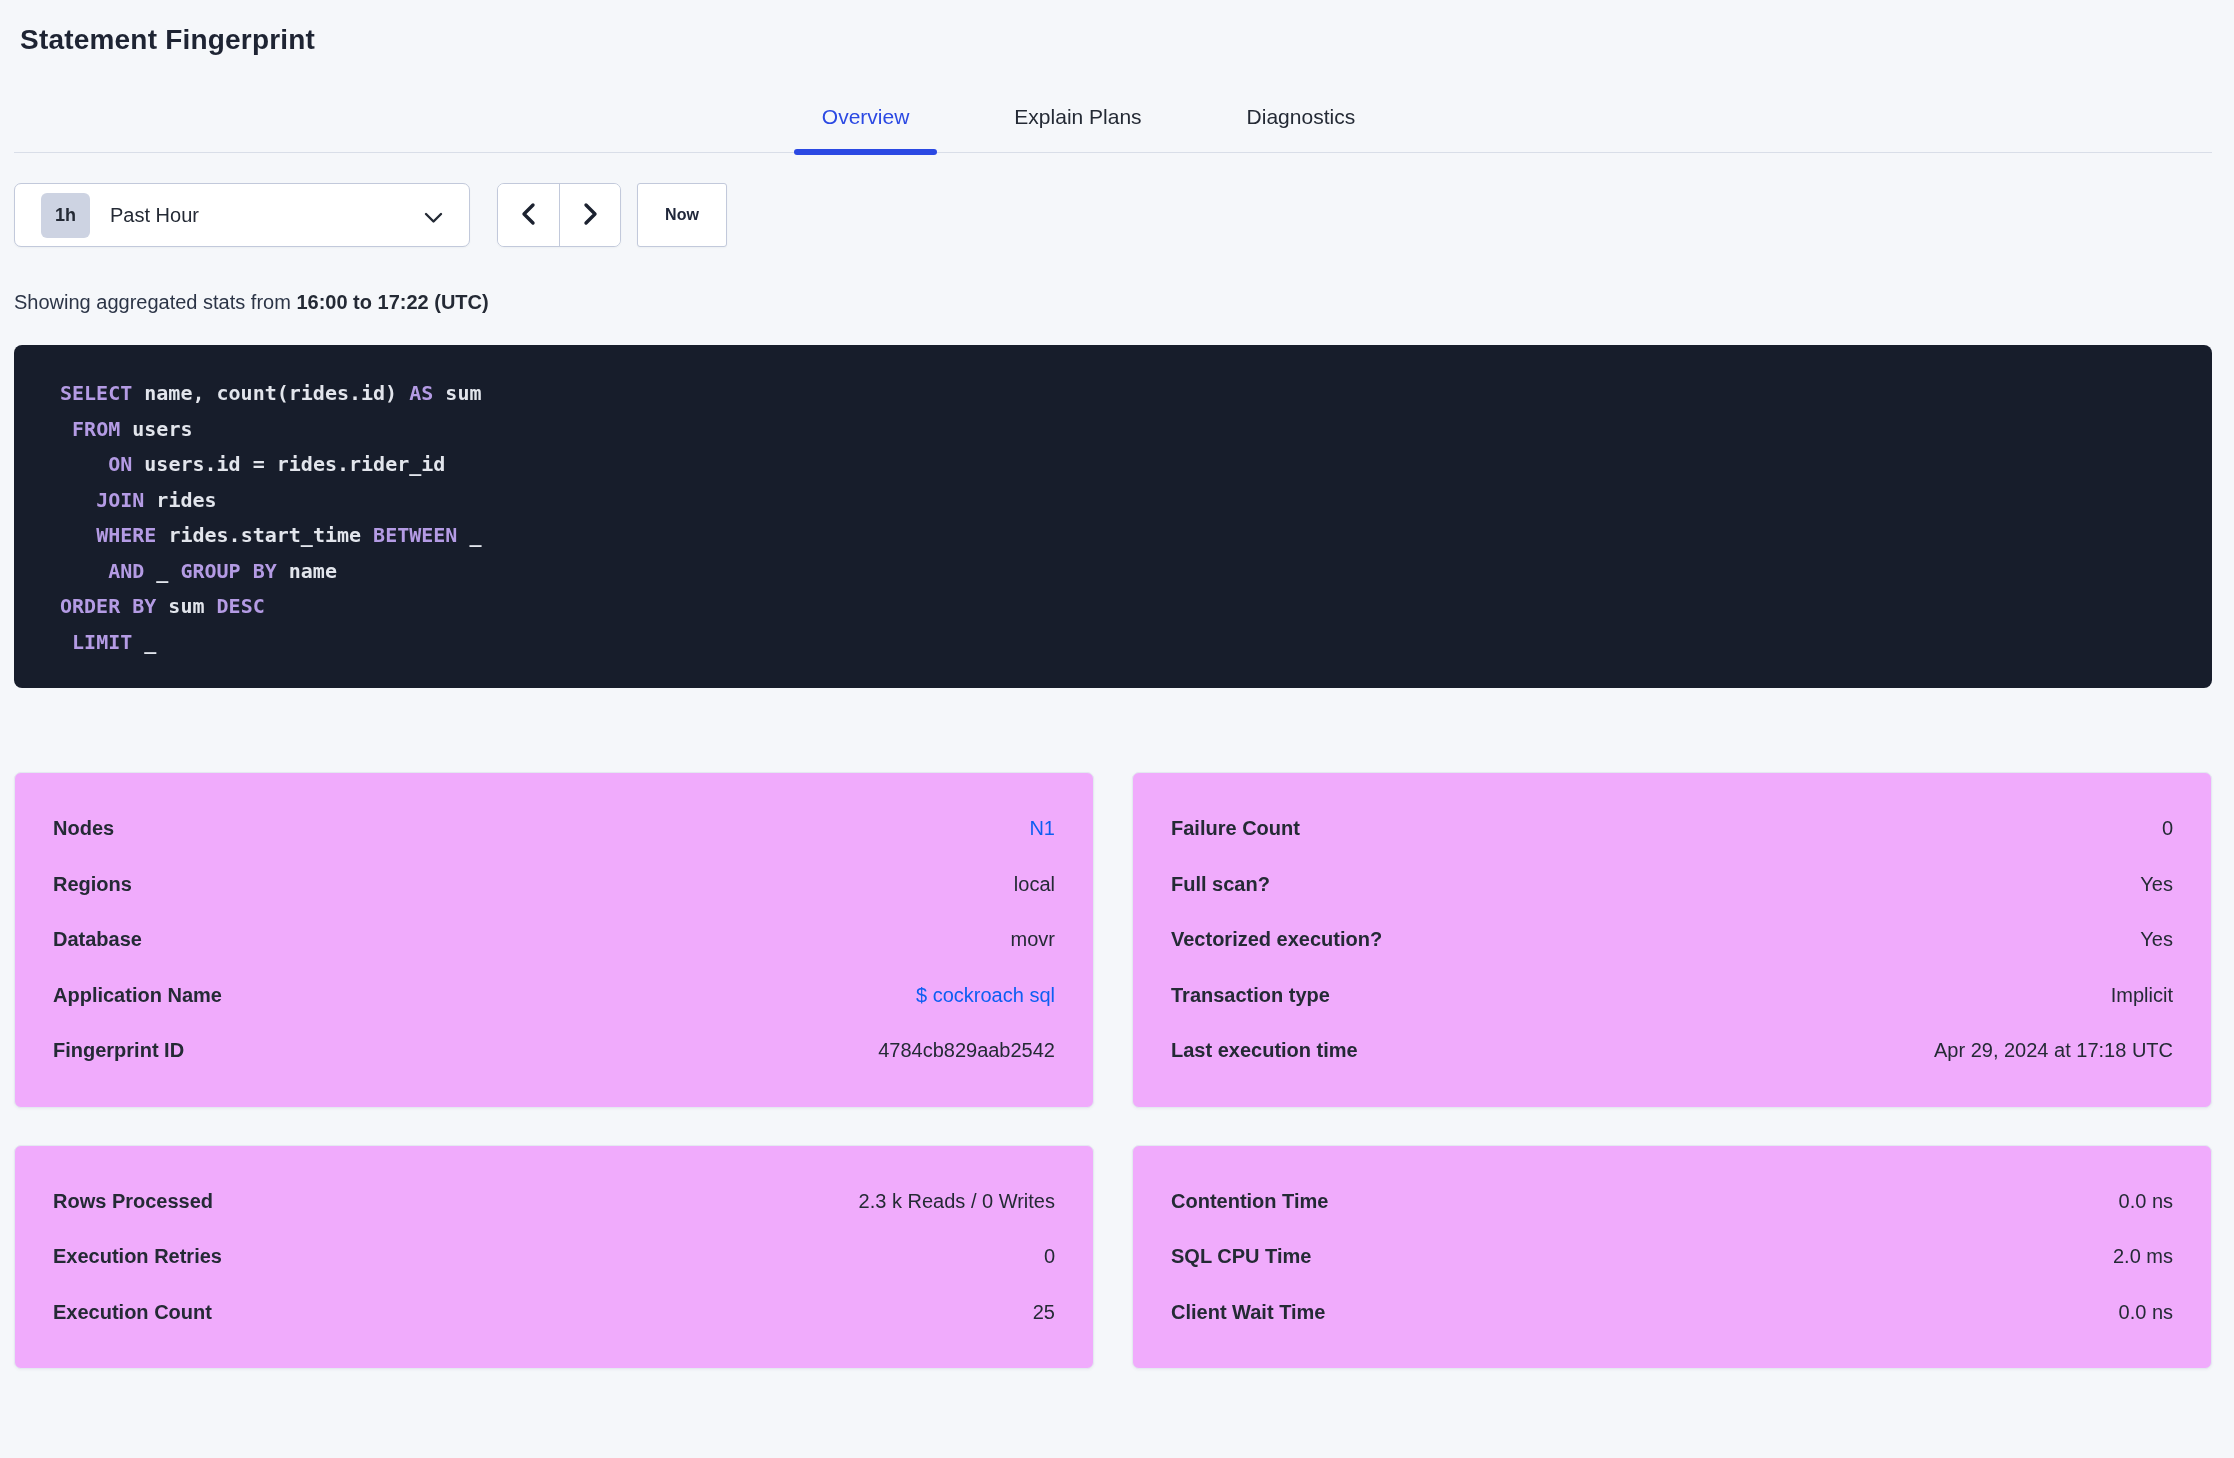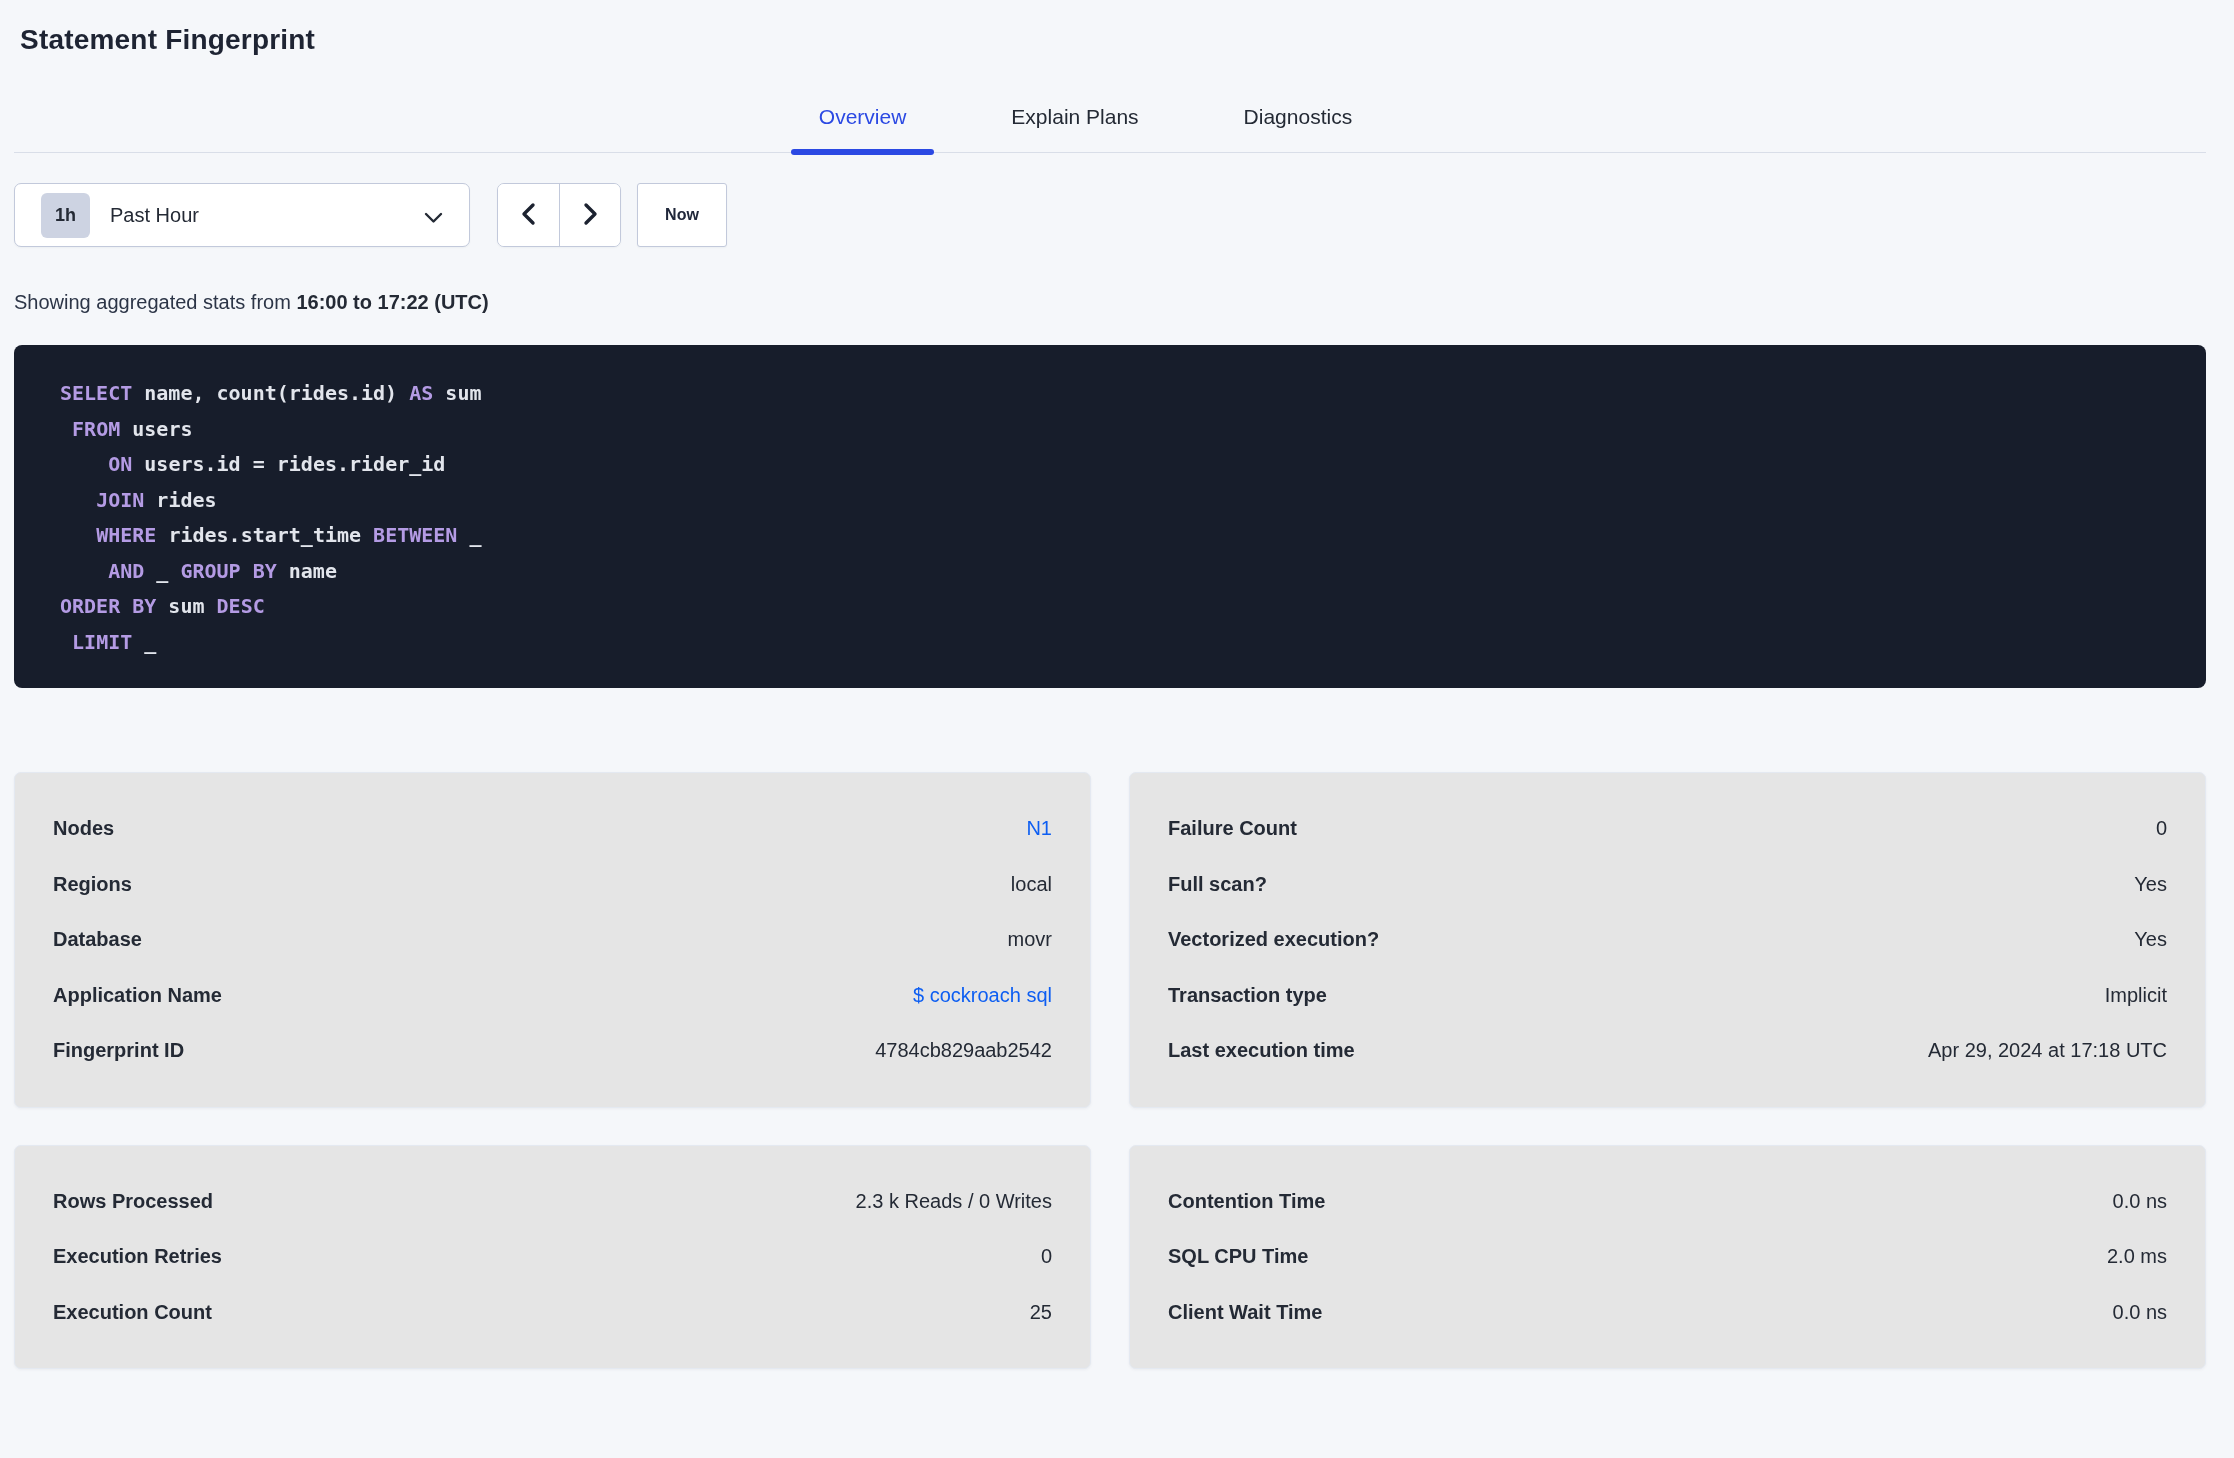--- a/index.html
+++ b/index.html
@@ -4,21 +4,21 @@
 <style>
   * { box-sizing: border-box; }
   html, body {
     margin: 0; padding: 0;
     width: 2234px; height: 1458px;
     background: var(--page-bg, #F5F7FA);
     font-family: "Liberation Sans", "DejaVu Sans", sans-serif;
     color: var(--text, #242A35);
     overflow: hidden;
   }
-  .main { padding: 0 28px 0 14px; width: 2234px; }
+  .main { padding: 0 22px 0 14px; width: 2234px; }
 
   .page-title {
     margin: 0; padding: 20px 0 0 6px;
     font-size: 28px; line-height: 40px; font-weight: 700;
     color: #1E2433; letter-spacing: .2px;
   }
 
   
   .tabbar { display: flex; margin-top: 26px; border-bottom: 1px solid #D9DEE8; justify-content: center; }
   .tab {
@@ -78,21 +78,21 @@
     font-family: "DejaVu Sans Mono", "Liberation Mono", monospace;
     font-size: 20px; font-weight: 600; line-height: 35.5px;
     white-space: pre; color: var(--sql-text, #E2E5EC);
   }
   .tok-kw { color: var(--sql-kw, #B49BE4); }
 
   
   .cards-row { display: flex; gap: 38px; margin-top: 84px; align-items: flex-start; }
   .cards-row.second { margin-top: 37px; }
   .card {
-    flex: 1 1 0; background: #e5e5e5; border: 1px solid #E4E9F1; border-radius: 7px;
+    flex: 1 1 0; background: #f0abfc; border: 1px solid #E4E9F1; border-radius: 7px;
     box-shadow: 0 1px 3px rgba(30,40,60,.05); padding: 28px 38px;
   }
   .stat-row {
     display: flex; justify-content: space-between; align-items: center;
     height: 55.5px; font-size: 20px;
   }
   .stat-label { font-weight: 700; color: #242A35; }
   .stat-value { font-weight: 400; color: #242A35; text-align: right; }
   .stat-value.link { color: var(--link, #0D5EF2); cursor: pointer; text-align: right; }
   .stat-row.tall { height: 84px; align-items: flex-start; }

